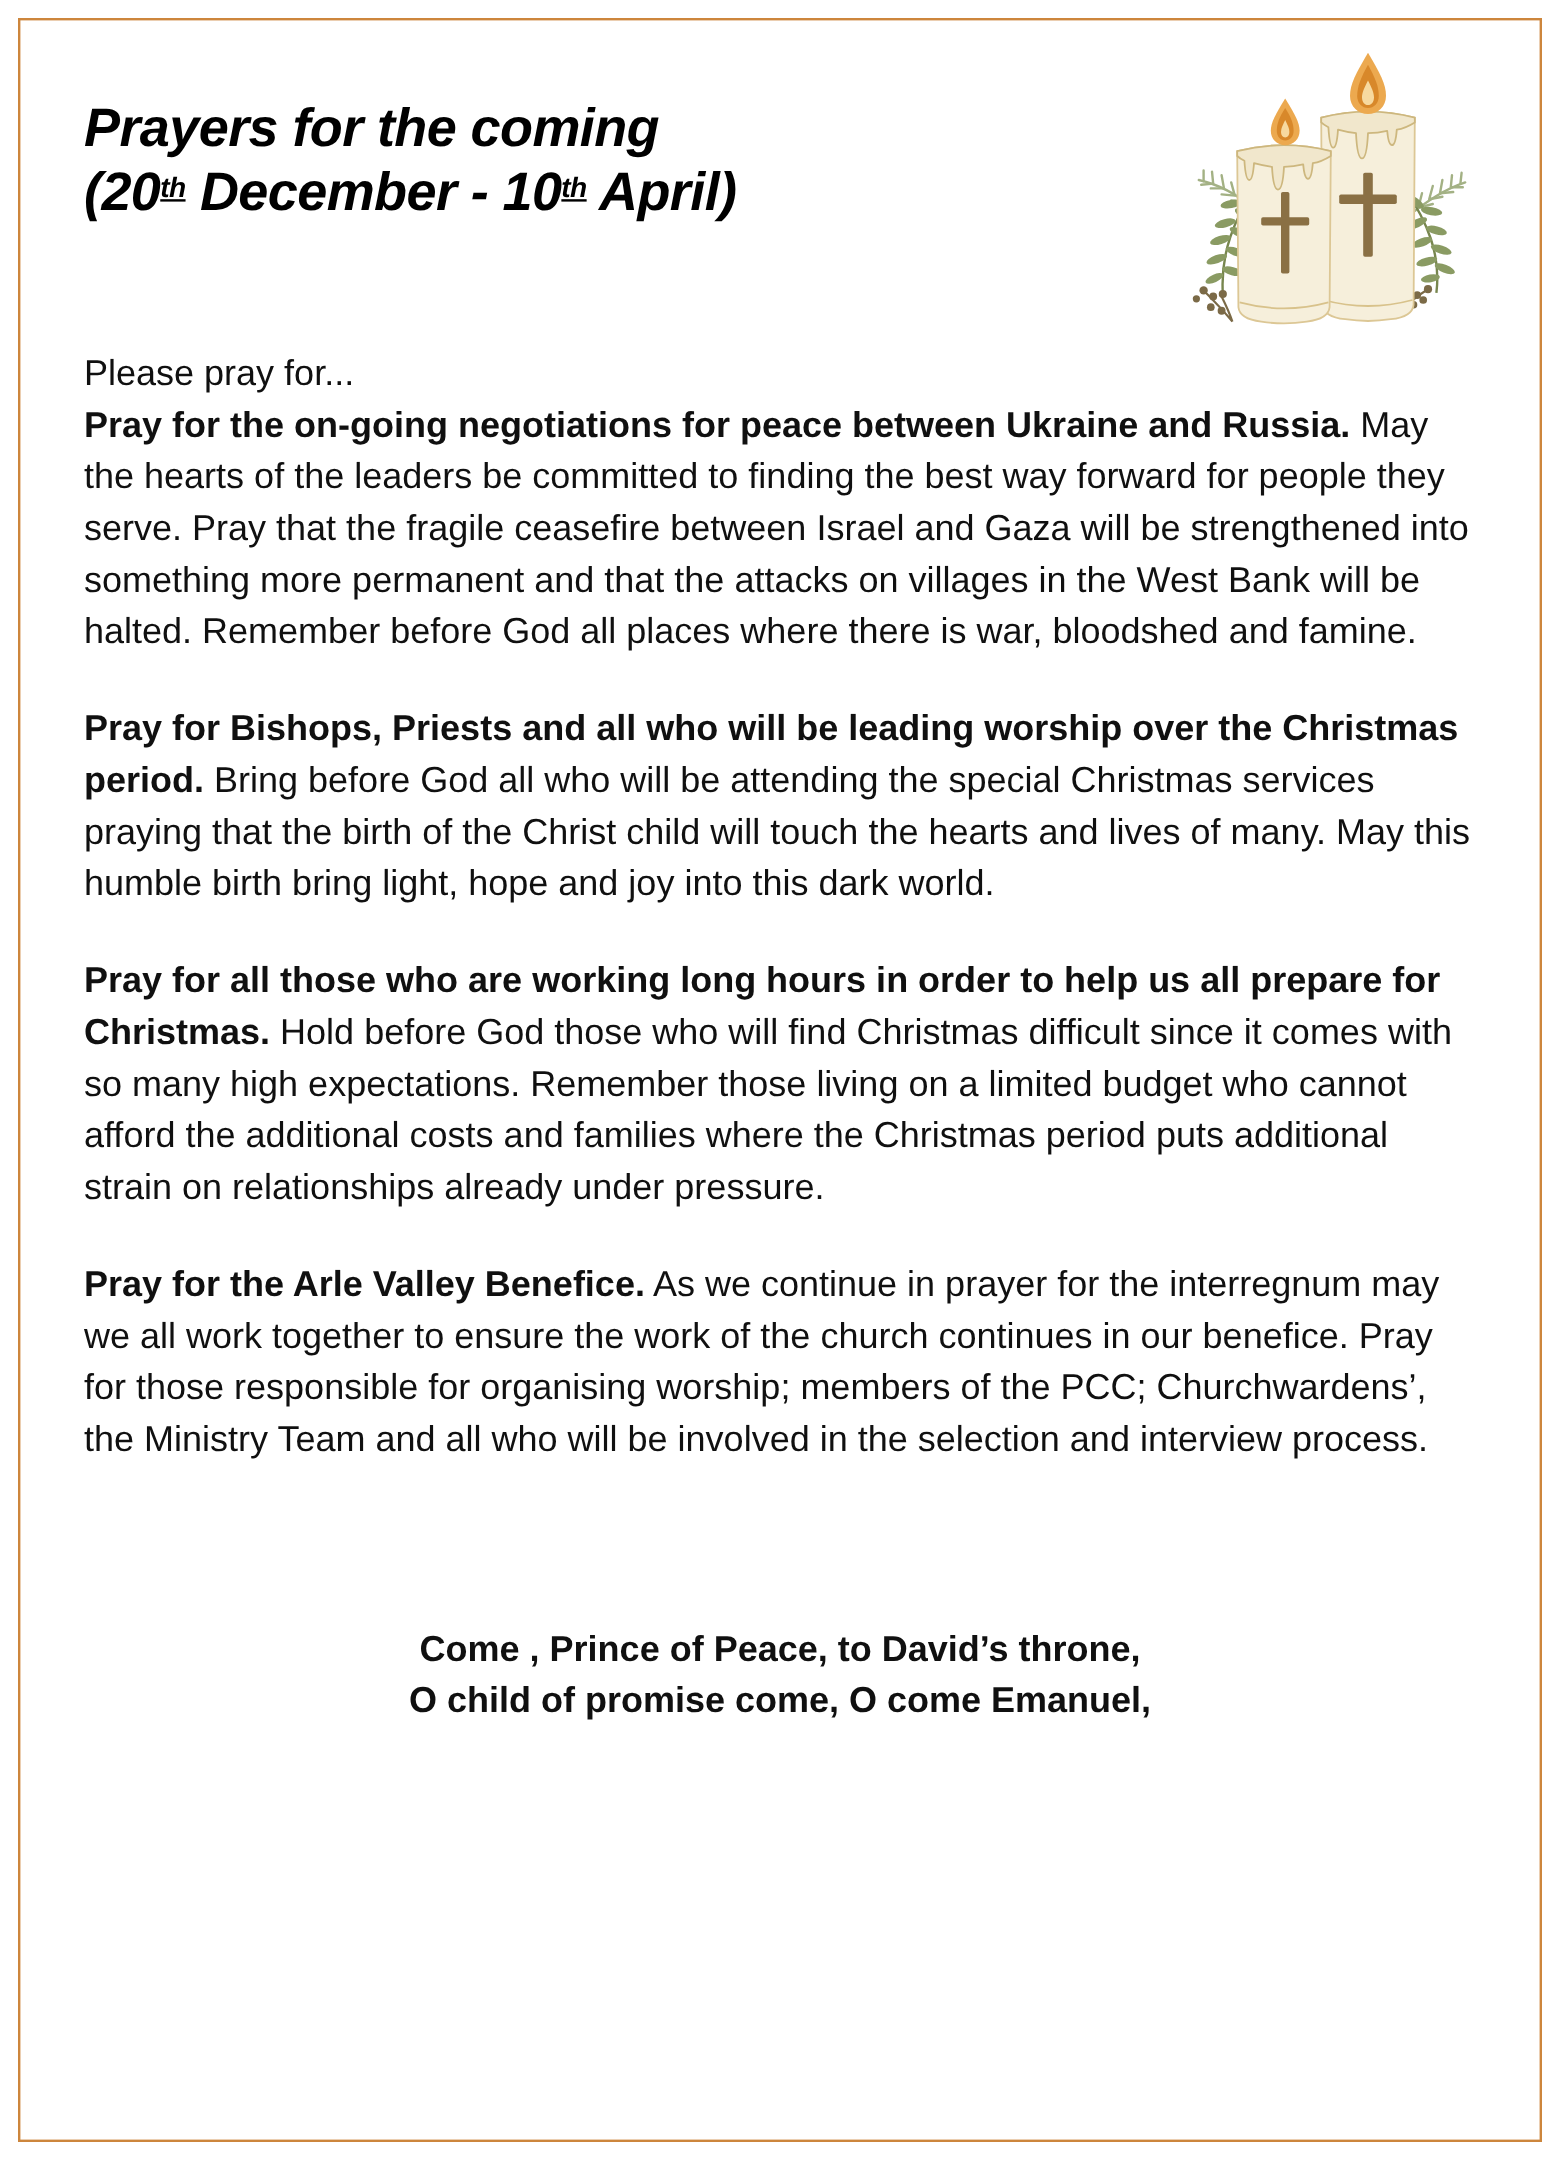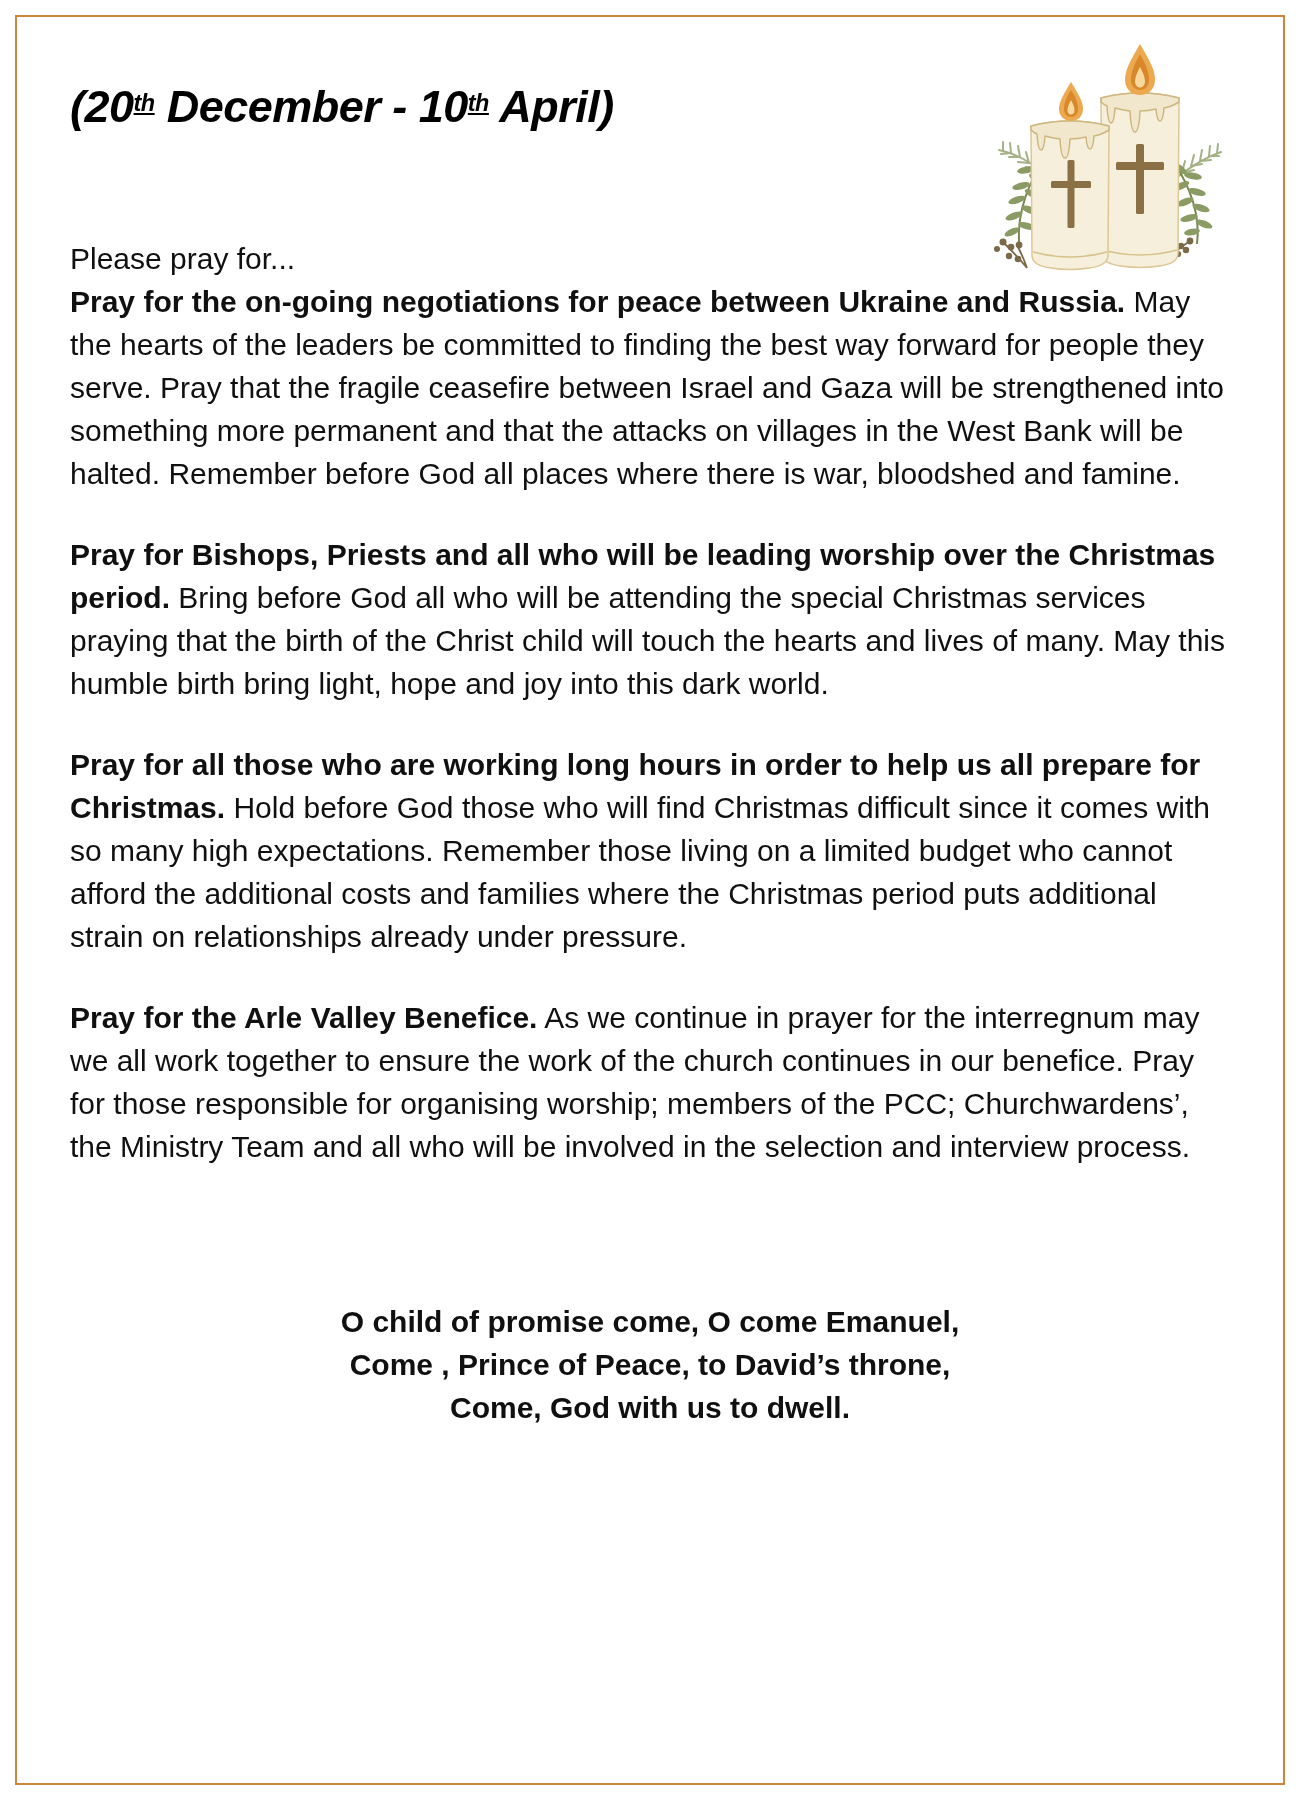--- a/index.html
+++ b/index.html
@@ -158,20 +158,21 @@
     </g>
     <g>
       <path d="M88,46 C80,59 76,66 76,73 C76,80 81,85 88,85 C95,85 100,80 100,73 C100,66 96,59 88,46 Z" fill="#eca94f"></path>
       <path d="M88,54 C83,62 81,67 81,73 C81,78 84,81 88,81 C92,81 95,78 95,73 C95,67 93,62 88,54 Z" fill="#d8882a"></path>
       <path d="M88,64 C86,68 84.5,71 84.5,74 C84.5,77 86,78.5 88,78.5 C90,78.5 91.5,77 91.5,74 C91.5,71 90,68 88,64 Z" fill="#f7d99f"></path>
     </g>
   </svg>
 
   <div class="content">
     <h1 class="title">
+      <div>Prayers for the coming</div>
       <div><span>(20</span><sup>th</sup><span> December - 10</span><sup>th</sup><span> April)</span></div>
     </h1>
 
     <p class="intro">Please pray for...</p>
 
     <p class="para">
       <strong>Pray for the on-going negotiations for peace between Ukraine and Russia.</strong>
       <span>May the hearts of the leaders be committed to finding the best way forward for people they serve. Pray that the fragile ceasefire between Israel and Gaza will be strengthened into something more permanent and that the attacks on villages in the West Bank will be halted. Remember before God all places where there is war, bloodshed and famine.</span>
     </p>
 
@@ -184,18 +185,17 @@
       <strong>Pray for all those who are working long hours in order to help us all prepare for Christmas.</strong>
       <span>Hold before God those who will find Christmas difficult since it comes with so many high expectations. Remember those living on a limited budget who cannot afford the additional costs and families where the Christmas period puts additional strain on relationships already under pressure.</span>
     </p>
 
     <p class="para">
       <strong>Pray for the Arle Valley Benefice.</strong>
       <span>As we continue in prayer for the interregnum may we all work together to ensure the work of the church continues in our benefice. Pray for those responsible for organising worship; members of the PCC; Churchwardens’, the Ministry Team and all who will be involved in the selection and interview process.</span>
     </p>
 
     <div class="verse">
+      <div>Come , Prince of Peace, to David’s throne,</div>
       <div>O child of promise come, O come Emanuel,</div>
-      <div>Come , Prince of Peace, to David’s throne,</div>
-      <div>Come, God with us to dwell.</div>
     </div>
   </div>
 </div>
 
 </body></html>

